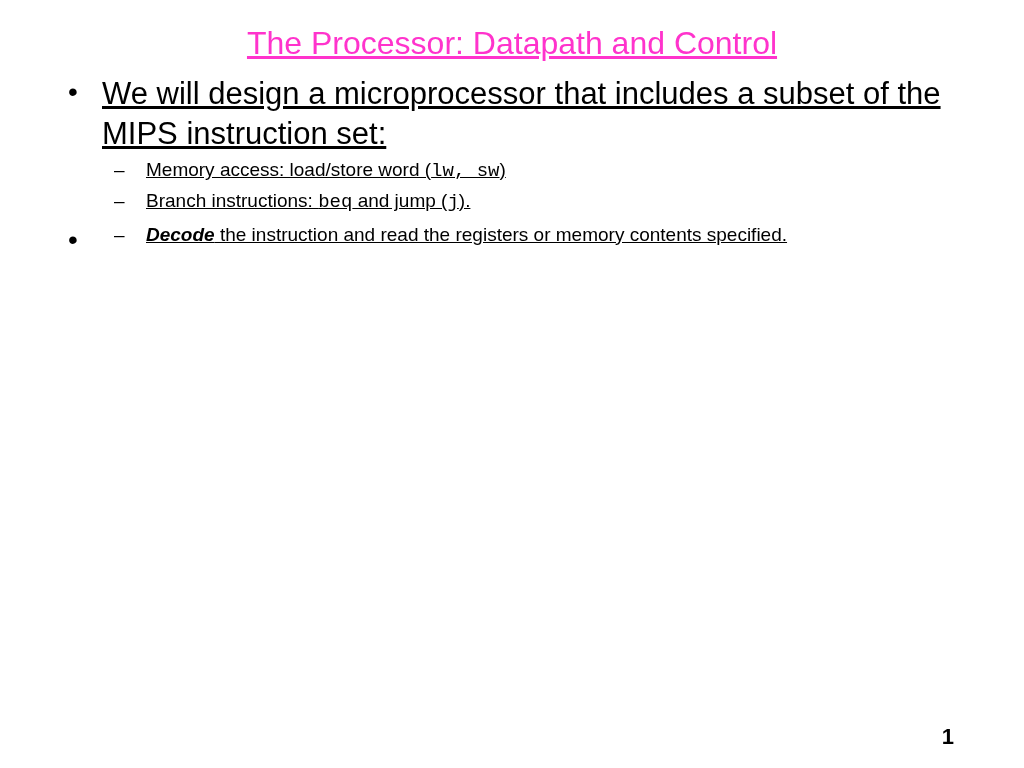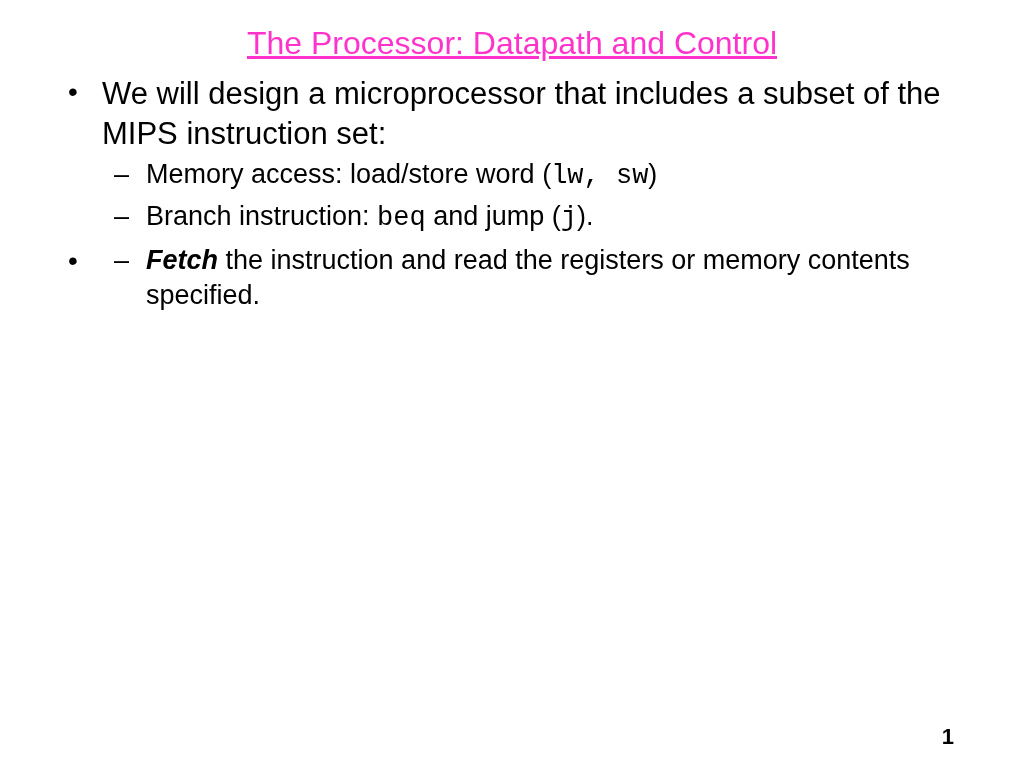--- a/index.html
+++ b/index.html
@@ -23,35 +23,36 @@
   ul.level1 {
     list-style: none;
     padding-left: 0;
   }
   ul.level1 > li {
     font-size: 31px;
     line-height: 1.28;
     margin-bottom: 6px;
     padding-left: 62px;
     position: relative;
+    text-decoration: underline;
   }
   ul.level1 > li::before {
     content: "•";
     position: absolute;
     left: 28px;
     top: 0;
     font-size: 28px;
   }
   ul.level2 {
     list-style: none;
     padding-left: 0;
     margin-top: 4px;
   }
   ul.level2 > li {
-    font-size: 27px;
+    font-size: 19px;
     line-height: 1.32;
     margin-bottom: 4px;
     padding-left: 44px;
     position: relative;
   }
   ul.level2 > li::before {
     content: "–";
     position: absolute;
     left: 12px;
     top: 0;
@@ -74,26 +75,26 @@
 <h1 class="title">The Processor: Datapath and Control</h1>
 
 <ul class="level1">
   <li>
     <span>We will design a microprocessor that includes a subset of the MIPS instruction set:</span>
     <ul class="level2">
       <li>
         <span>Memory access: load/store word (</span><span class="mono">lw, sw</span><span>)</span>
       </li>
       <li>
-        <span>Branch instruction: </span><span class="mono">beq</span><span> and jump (</span><span class="mono">j</span><span>).</span>
+        <span>Branch instructions: </span><span class="mono">beq</span><span> and jump (</span><span class="mono">j</span><span>).</span>
       </li>
     </ul>
   </li>
   <li>
     <ul class="level2">
       <li>
-        <span class="bi">Fetch</span><span> the instruction and read the registers or memory contents specified.</span>
+        <span class="bi">Decode</span><span> the instruction and read the registers or memory contents specified.</span>
       </li>
     </ul>
   </li>
 </ul>
 
 <div class="page-num">1</div>
 
 </body></html>

